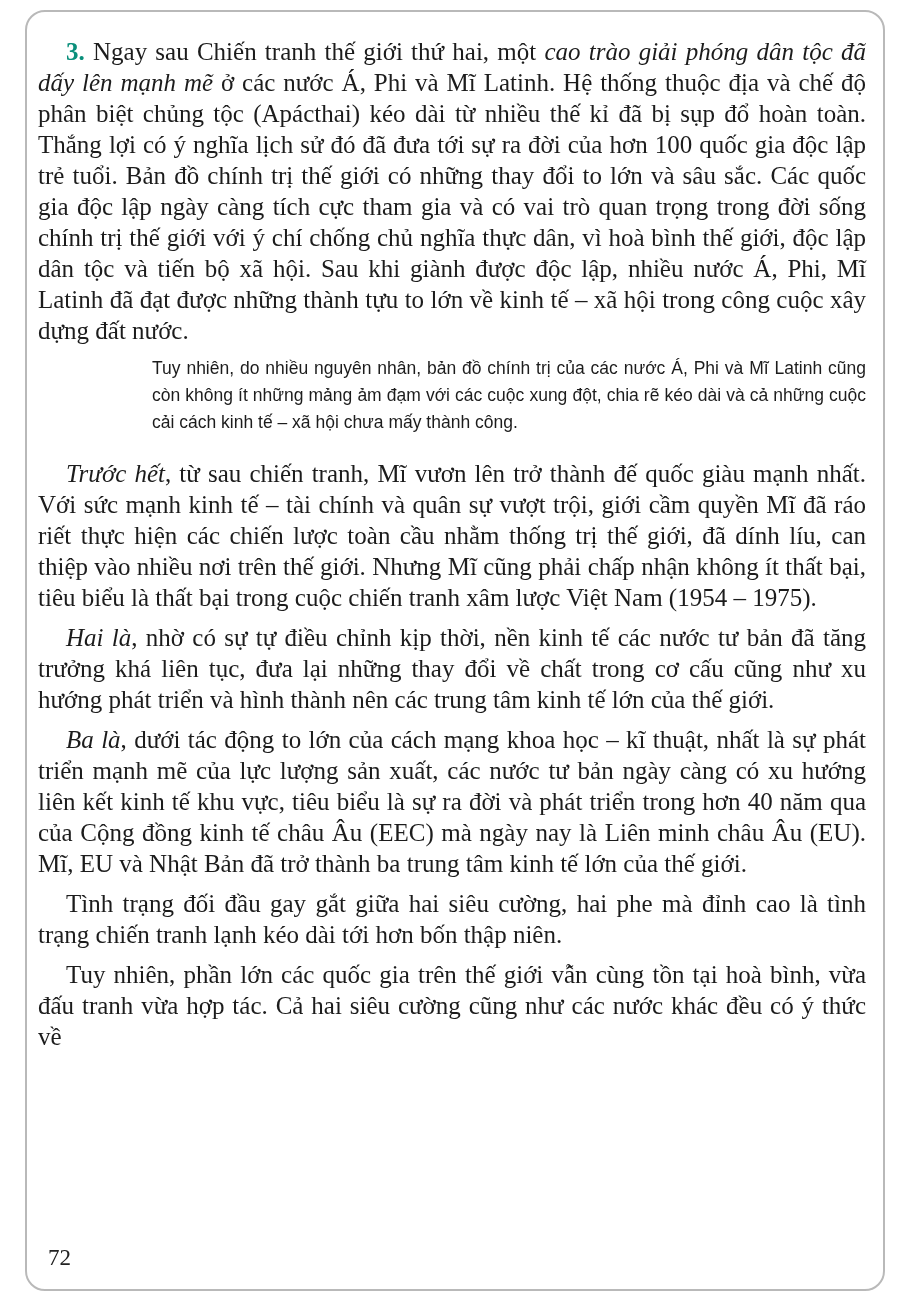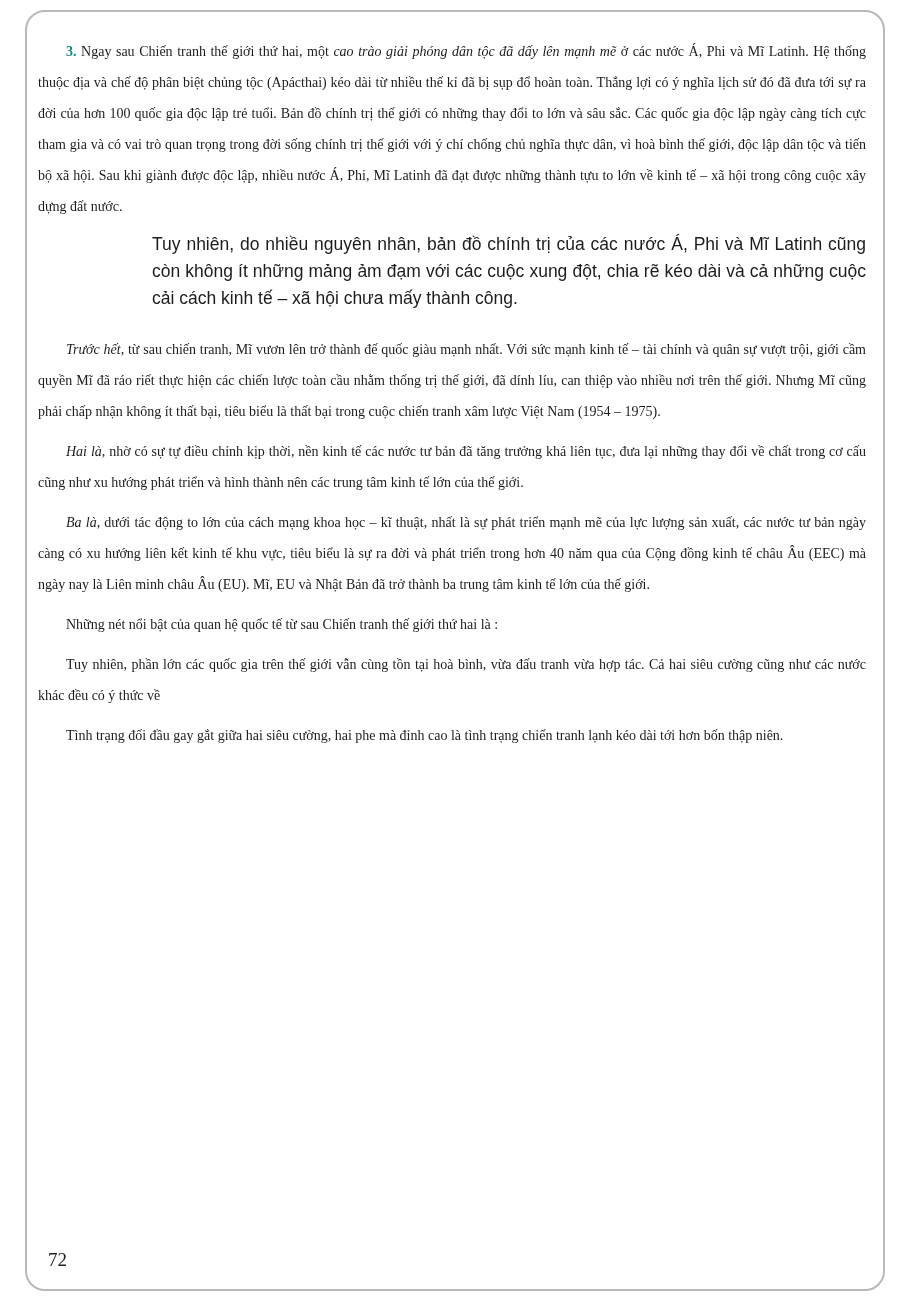--- a/index.html
+++ b/index.html
@@ -24,21 +24,21 @@
     background: #ffffff;
   }
   .content {
     position: absolute;
     left: 11px;
     right: 17px;
     top: 24px;
   }
   .para {
     margin: 0 0 9px 0;
-    font-size: 14px;
+    font-size: 25px;
     line-height: 31px;
     text-align: justify;
     text-indent: 28px;
   }
   .para.body:last-child { margin-bottom: 0; }
   .para.note {
     font-family: "Liberation Sans", "DejaVu Sans", sans-serif;
     font-size: 17.5px;
     line-height: 27px;
     margin: 7px 0 22px 114px;
@@ -47,35 +47,34 @@
   }
   .n {
     color: var(--accent, #0a8f7b);
     font-weight: 700;
   }
   .i { font-style: italic; }
   .page-number {
     position: absolute;
     left: 21px;
     bottom: 18px;
-    font-size: 19px;
+    font-size: 23px;
     color: #222222;
     font-family: "Liberation Serif", "DejaVu Serif", serif;
   }
 </style>
 </head>
 <body>
 
 <div class="page">
   <div class="frame">
     <div class="content">
         <p class="para body"><span class="n">3. </span><span>Ngay sau Chiến tranh thế giới thứ hai, một </span><span class="i">cao trào giải phóng dân tộc đã dấy lên mạnh mẽ</span><span> ở các nước Á, Phi và Mĩ Latinh. Hệ thống thuộc địa và chế độ phân biệt chủng tộc (Apácthai) kéo dài từ nhiều thế kỉ đã bị sụp đổ hoàn toàn. Thắng lợi có ý nghĩa lịch sử đó đã đưa tới sự ra đời của hơn 100 quốc gia độc lập trẻ tuổi. Bản đồ chính trị thế giới có những thay đổi to lớn và sâu sắc. Các quốc gia độc lập ngày càng tích cực tham gia và có vai trò quan trọng trong đời sống chính trị thế giới với ý chí chống chủ nghĩa thực dân, vì hoà bình thế giới, độc lập dân tộc và tiến bộ xã hội. Sau khi giành được độc lập, nhiều nước Á, Phi, Mĩ Latinh đã đạt được những thành tựu to lớn về kinh tế – xã hội trong công cuộc xây dựng đất nước.</span></p>
         <p class="para note"><span>Tuy nhiên, do nhiều nguyên nhân, bản đồ chính trị của các nước Á, Phi và Mĩ Latinh cũng còn không ít những mảng ảm đạm với các cuộc xung đột, chia rẽ kéo dài và cả những cuộc cải cách kinh tế – xã hội chưa mấy thành công.</span></p>
         <p class="para body"><span class="i">Trước hết</span><span>, từ sau chiến tranh, Mĩ vươn lên trở thành đế quốc giàu mạnh nhất. Với sức mạnh kinh tế – tài chính và quân sự vượt trội, giới cầm quyền Mĩ đã ráo riết thực hiện các chiến lược toàn cầu nhằm thống trị thế giới, đã dính líu, can thiệp vào nhiều nơi trên thế giới. Nhưng Mĩ cũng phải chấp nhận không ít thất bại, tiêu biểu là thất bại trong cuộc chiến tranh xâm lược Việt Nam (1954 – 1975).</span></p>
         <p class="para body"><span class="i">Hai là</span><span>, nhờ có sự tự điều chỉnh kịp thời, nền kinh tế các nước tư bản đã tăng trưởng khá liên tục, đưa lại những thay đổi về chất trong cơ cấu cũng như xu hướng phát triển và hình thành nên các trung tâm kinh tế lớn của thế giới.</span></p>
         <p class="para body"><span class="i">Ba là</span><span>, dưới tác động to lớn của cách mạng khoa học – kĩ thuật, nhất là sự phát triển mạnh mẽ của lực lượng sản xuất, các nước tư bản ngày càng có xu hướng liên kết kinh tế khu vực, tiêu biểu là sự ra đời và phát triển trong hơn 40 năm qua của Cộng đồng kinh tế châu Âu (EEC) mà ngày nay là Liên minh châu Âu (EU). Mĩ, EU và Nhật Bản đã trở thành ba trung tâm kinh tế lớn của thế giới.</span></p>
-        <p class="para body"><span>Những nét nổi bật của quan hệ quốc tế từ sau Chiến tranh thế giới thứ hai là :</span></p>
+        <p class="para body"><span>Tình trạng đối đầu gay gắt giữa hai siêu cường, hai phe mà đỉnh cao là tình trạng chiến tranh lạnh kéo dài tới hơn bốn thập niên.</span></p>
         <p class="para body"><span>Tuy nhiên, phần lớn các quốc gia trên thế giới vẫn cùng tồn tại hoà bình, vừa đấu tranh vừa hợp tác. Cả hai siêu cường cũng như các nước khác đều có ý thức về</span></p>
-        <p class="para body"><span>Tình trạng đối đầu gay gắt giữa hai siêu cường, hai phe mà đỉnh cao là tình trạng chiến tranh lạnh kéo dài tới hơn bốn thập niên.</span></p>
       </div>
     <div class="page-number">72</div>
   </div>
 </div>
 
 </body></html>

